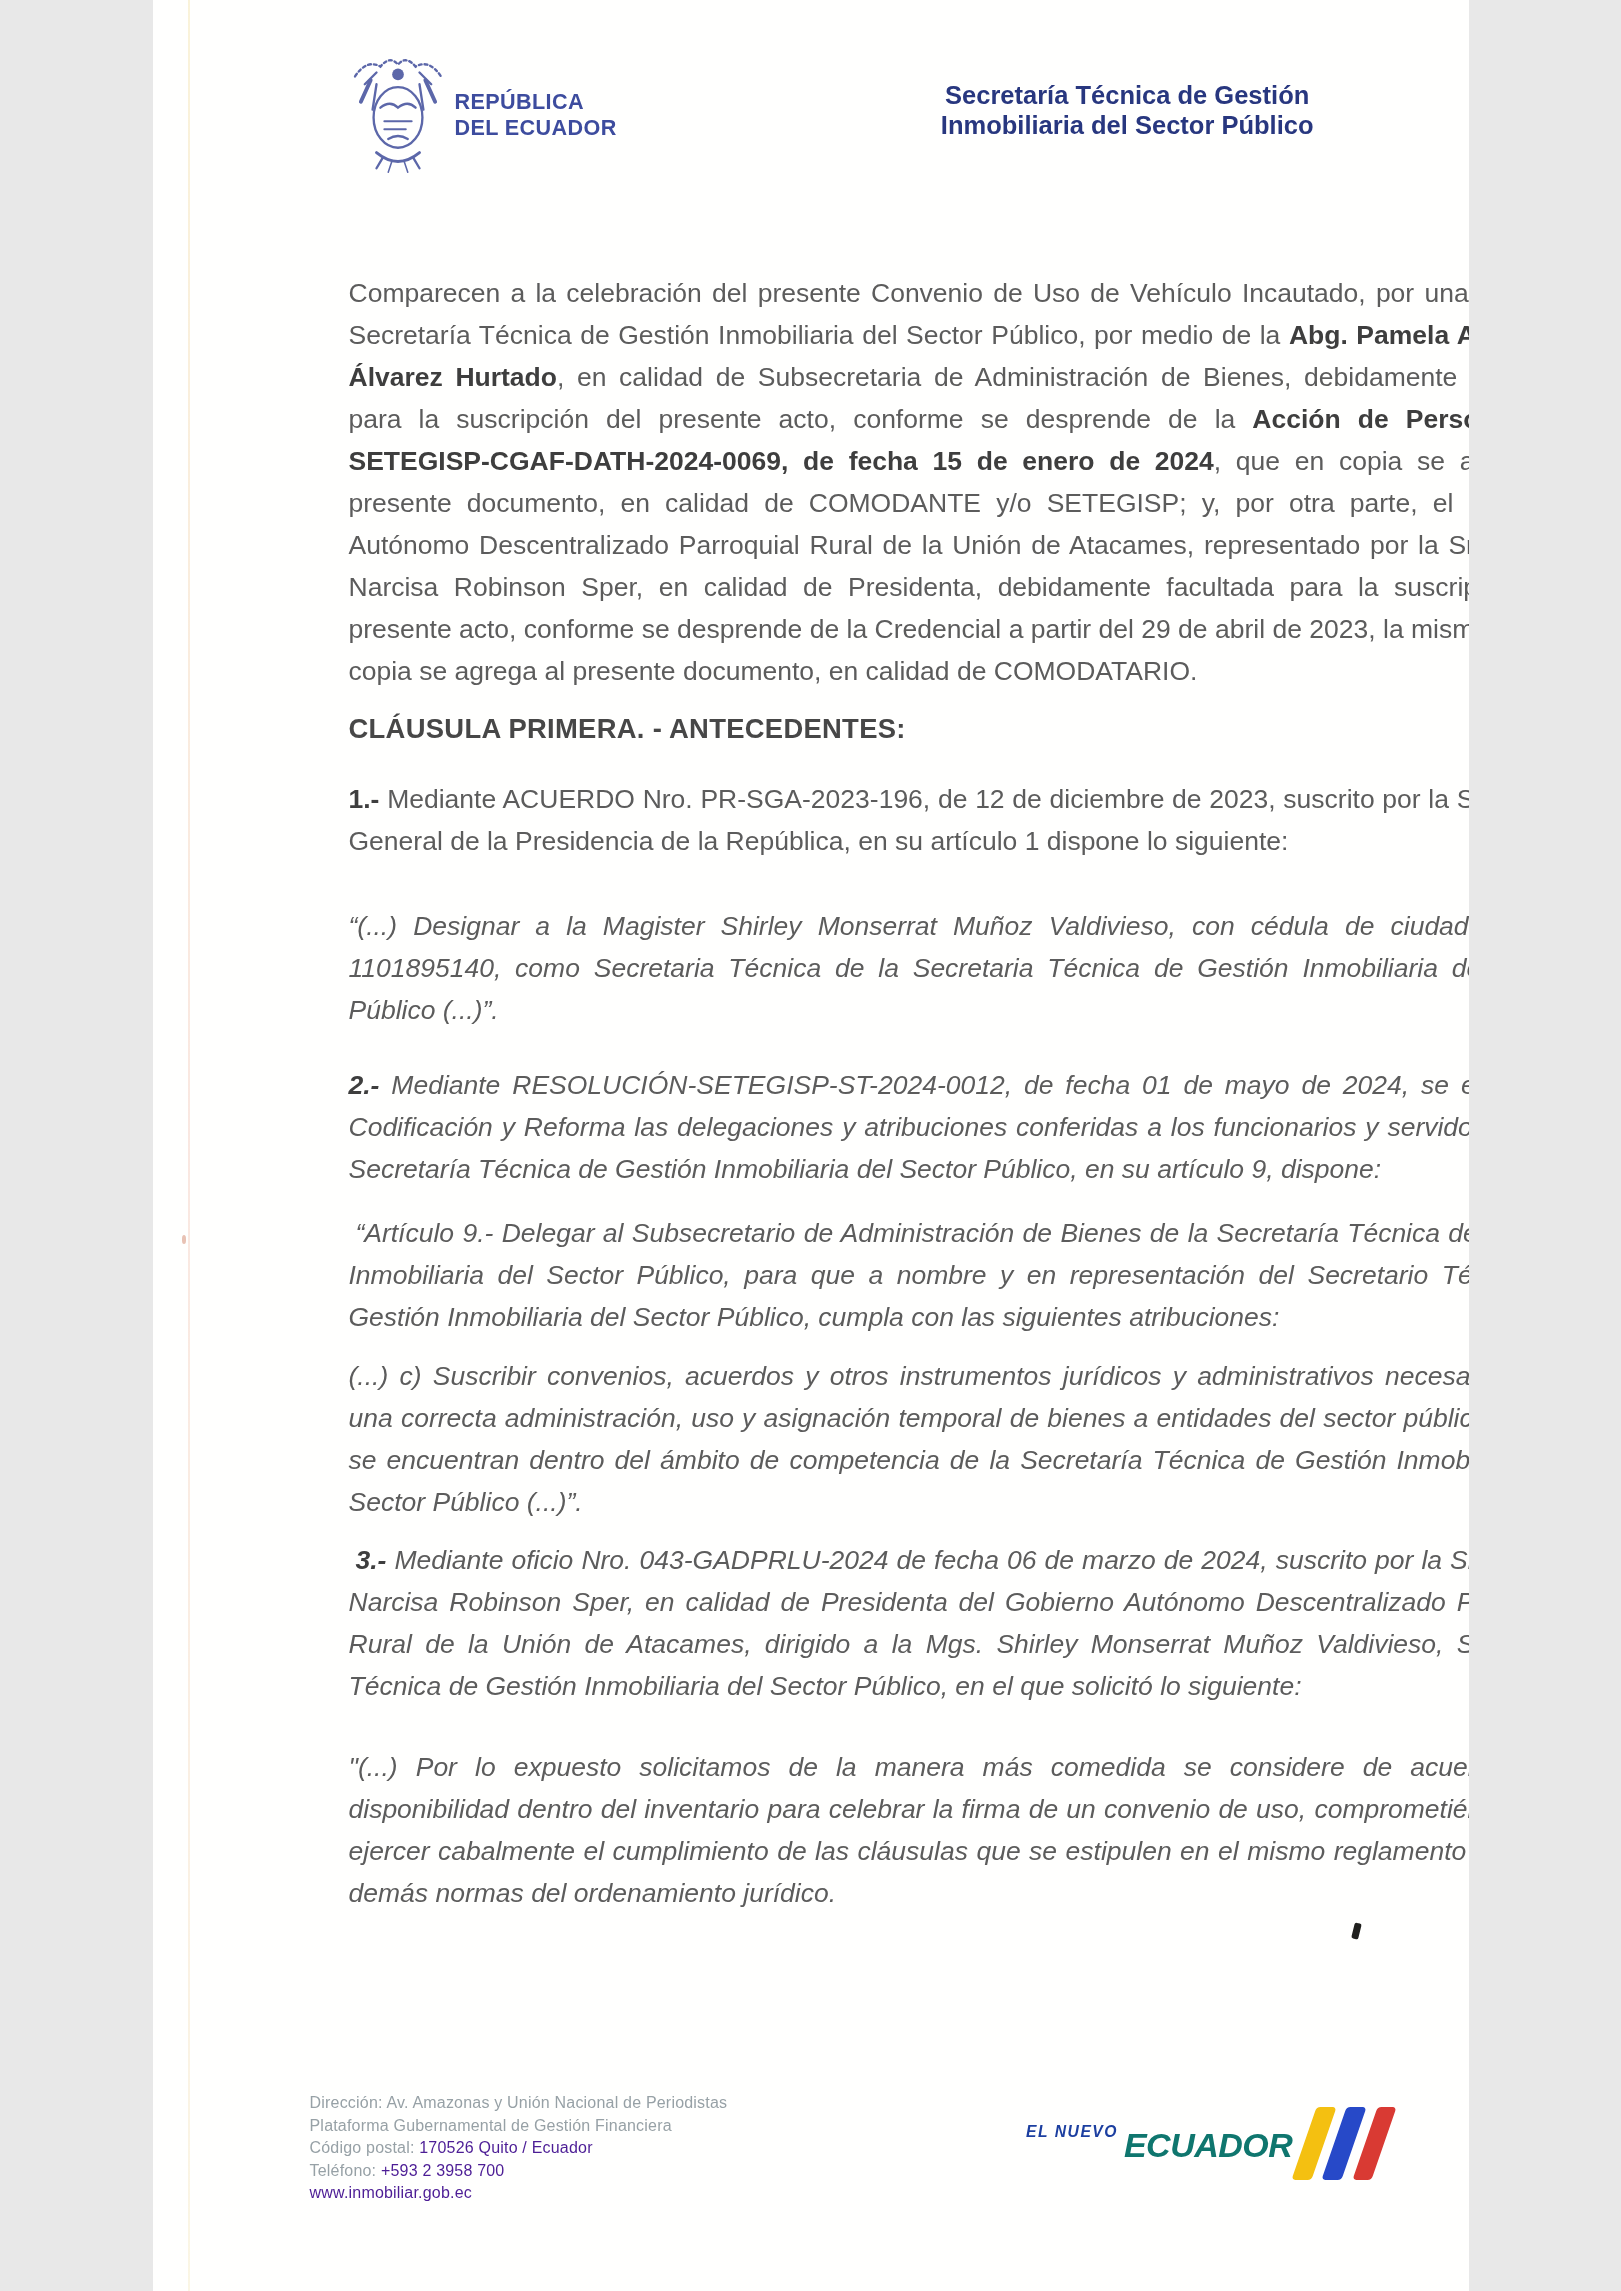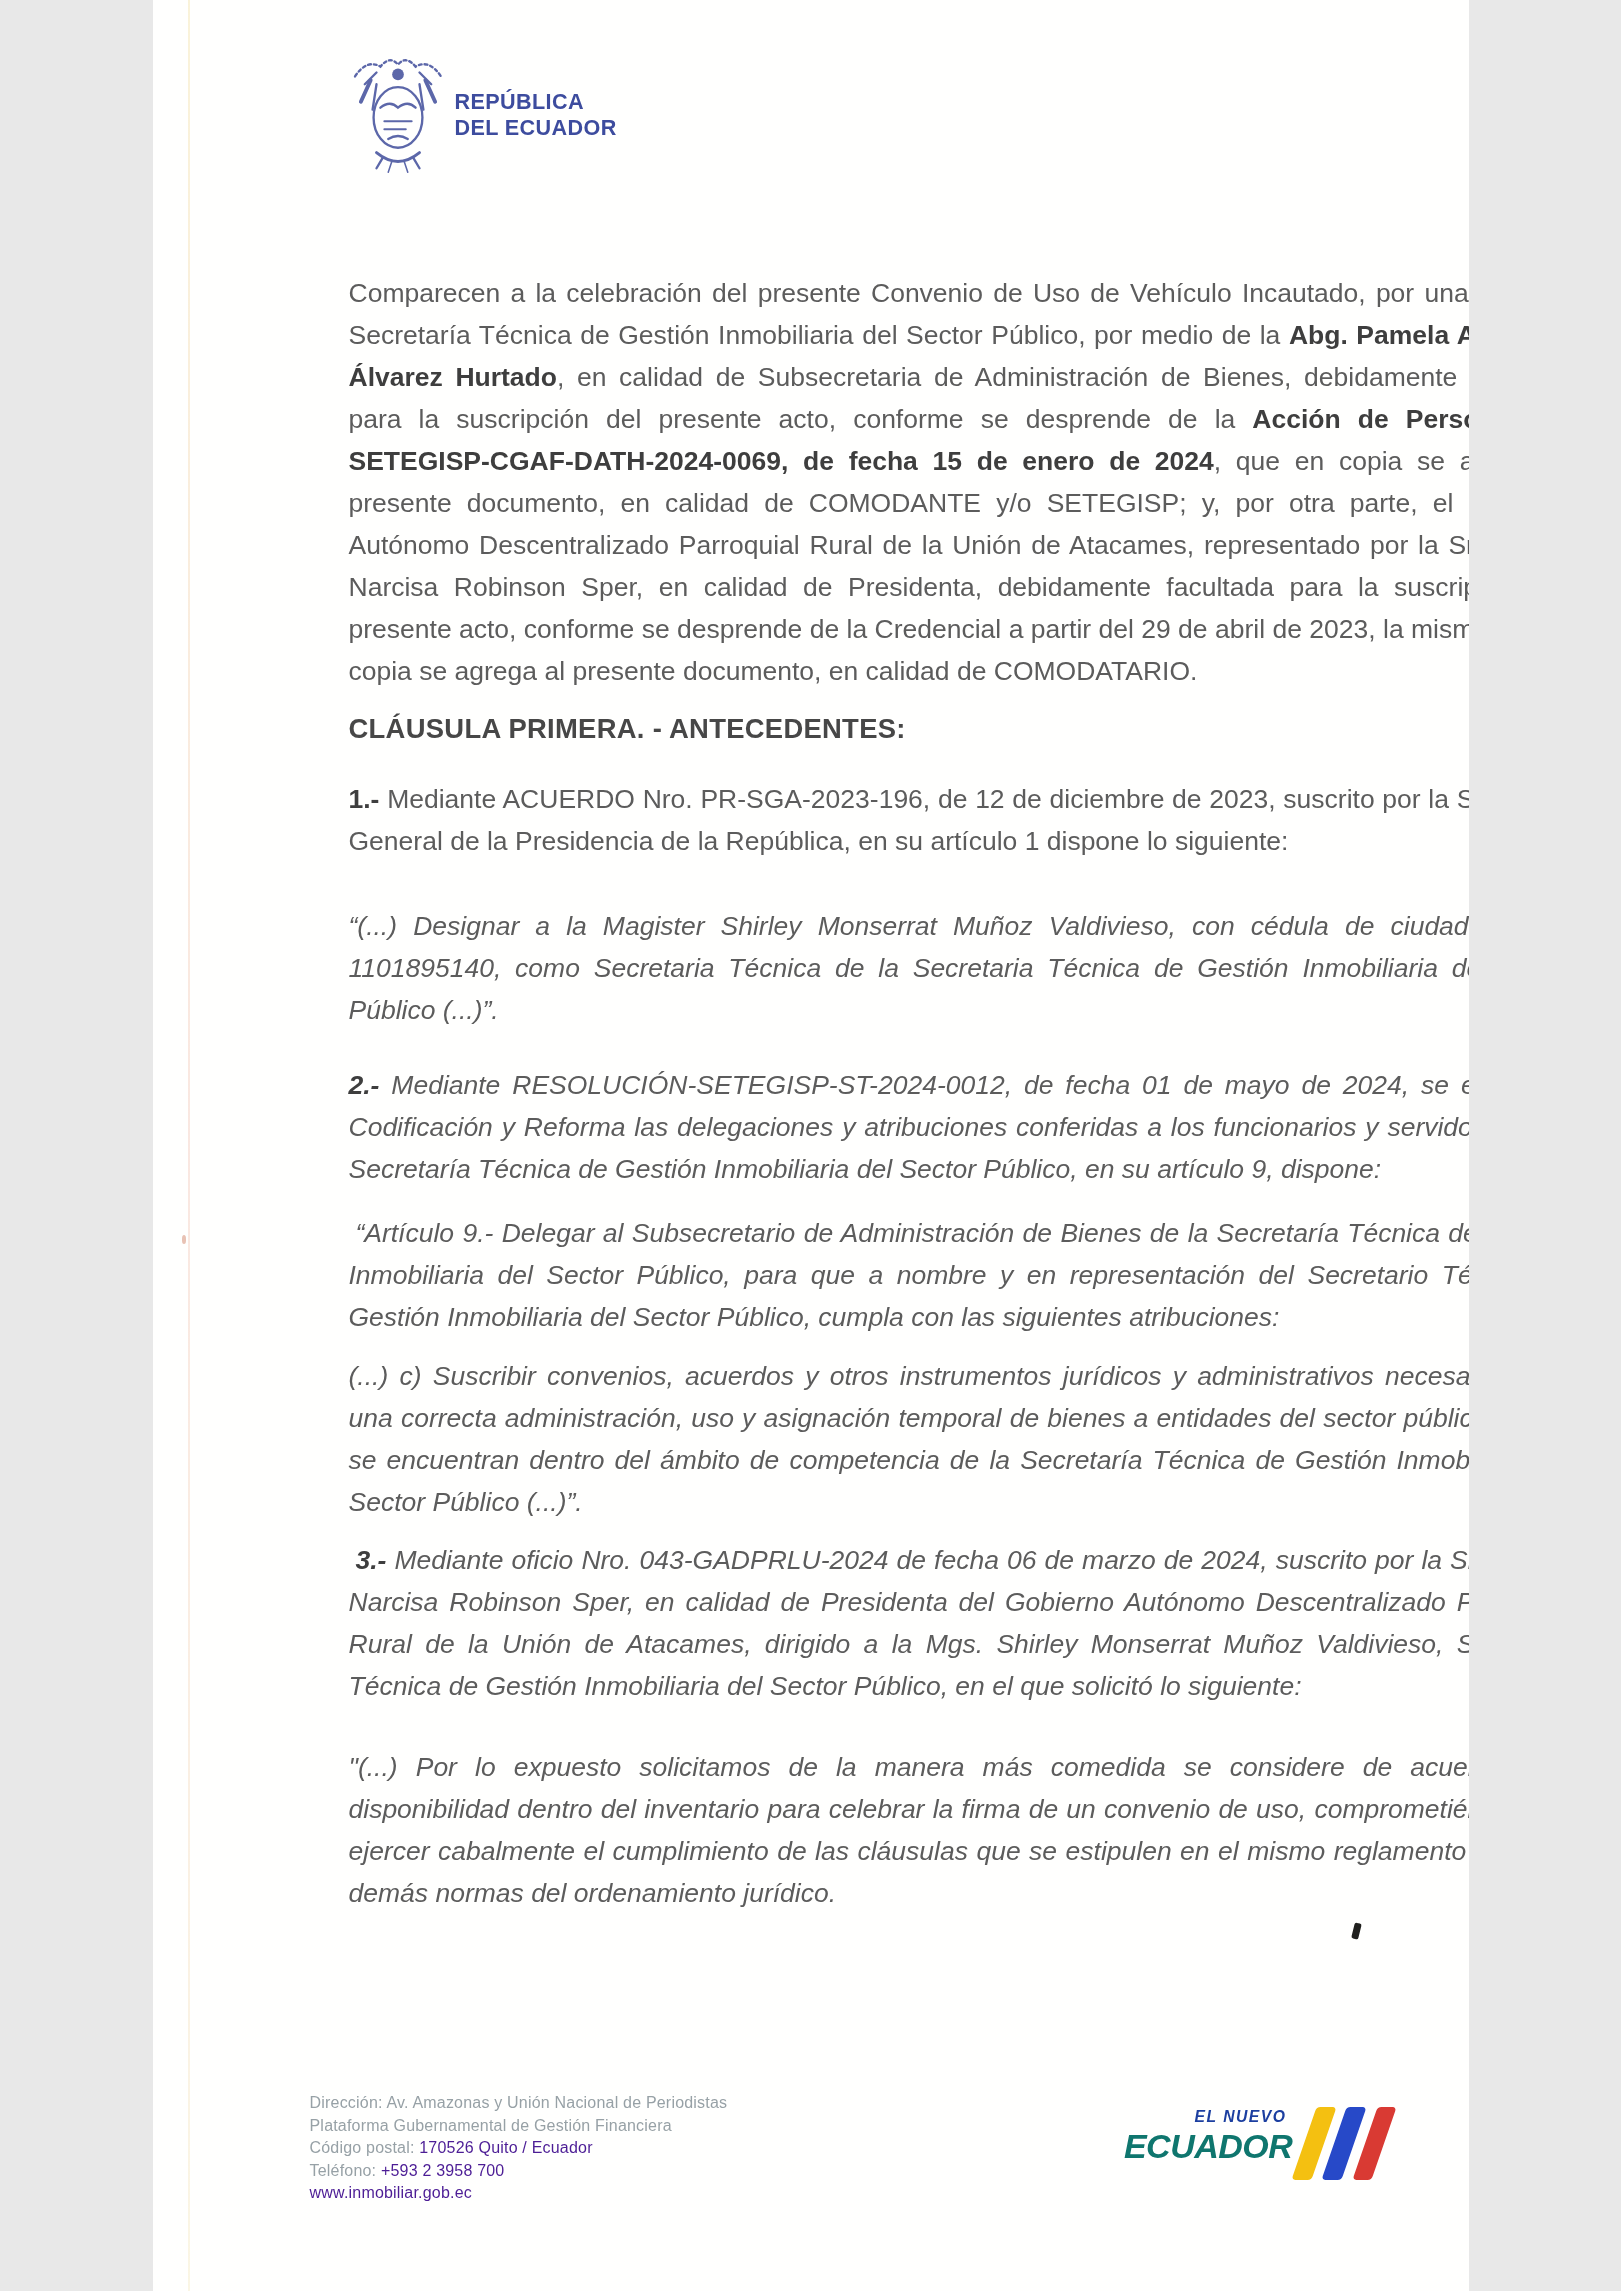--- a/index.html
+++ b/index.html
@@ -40,21 +40,21 @@
   .m-it2{margin-top:33px;}
   .m-q2a{margin-top:21.6px;}
   .m-q2b{margin-top:17.6px;}
   .m-it3{margin-top:15.7px;}
   .m-q3{margin-top:39px;}
 
   
   .f-left{position:absolute;left:157px;top:2092px;font-size:16px;line-height:22.5px;color:#97a1a6;letter-spacing:0.2px;}
   .f-left .faded{color:#4c1d95;}
   .f-brand{position:absolute;top:2107px;right:84px;display:flex;align-items:flex-start;}
-  .brand-text{display:flex;flex-direction:column;align-items:flex-end;margin-right:11.8px;margin-top:2px;}
+  .brand-text{display:flex;margin-right:11.8px;margin-top:17px;}
   .brand-top{font-size:15.7px;font-weight:bold;font-style:italic;color:#1c3fa0;letter-spacing:1.5px;line-height:15.7px;margin-right:5.9px;}
   .brand-main{font-size:34px;font-weight:bold;font-style:italic;color:#0f766e;letter-spacing:-0.5px;line-height:43px;}
   .stripes{display:flex;gap:10.8px;height:73px;transform:skewX(-19deg);margin-top:0;}
   .s{width:19.6px;border-radius:3.9px;}
   .s.y{background:#f4c011;}
   .s.b{background:#2749c8;}
   .s.r{background:#d93a33;}
 </style>
 </head>
 <body>
@@ -78,20 +78,24 @@
       <path d="M30 104 Q52 122 74 104" stroke-width="3"></path>
       <path d="M36 110 L30 120 M68 110 L74 120"></path>
       <path d="M46 112 L42 124 M58 112 L62 124" stroke-width="1.6"></path>
     </svg>
     <div class="crest-text">
       <div>REPÚBLICA</div>
       <div>DEL ECUADOR</div>
     </div>
   </div>
 
+  <div class="org">
+    <div>Secretaría Técnica de Gestión</div>
+    <div>Inmobiliaria del Sector Público</div>
+  </div>
 
   <div class="content">
 
 
 
     <p class="body m-intro"><span>Comparecen a la celebración del presente Convenio de Uso de Vehículo Incautado, por una parte, la Secretaría Técnica de Gestión Inmobiliaria del Sector Público, por medio de la </span><b>Abg. Pamela Alejandra Álvarez Hurtado</b><span>, en calidad de Subsecretaria de Administración de Bienes, debidamente facultada para la suscripción del presente acto, conforme se desprende de la </span><b>Acción de Personal No. SETEGISP-CGAF-DATH-2024-0069, de fecha 15 de enero de 2024</b><span>, que en copia se agrega al presente documento, en calidad de COMODANTE y/o SETEGISP; y, por otra parte, el Gobierno Autónomo Descentralizado Parroquial Rural de la Unión de Atacames, representado por la Sra. Jenny Narcisa Robinson Sper, en calidad de Presidenta, debidamente facultada para la suscripción del presente acto, conforme se desprende de la Credencial a partir del 29 de abril de 2023, la misma que en copia se agrega al presente documento, en calidad de COMODATARIO.</span></p>
 
     <h2 class="sect m-clau">CLÁUSULA PRIMERA. - ANTECEDENTES:</h2>
 
     <p class="body m-it1"><b>1.-</b><span> Mediante ACUERDO Nro. PR-SGA-2023-196, de 12 de diciembre de 2023, suscrito por la Secretaria General de la Presidencia de la República, en su artículo 1 dispone lo siguiente:</span></p>

